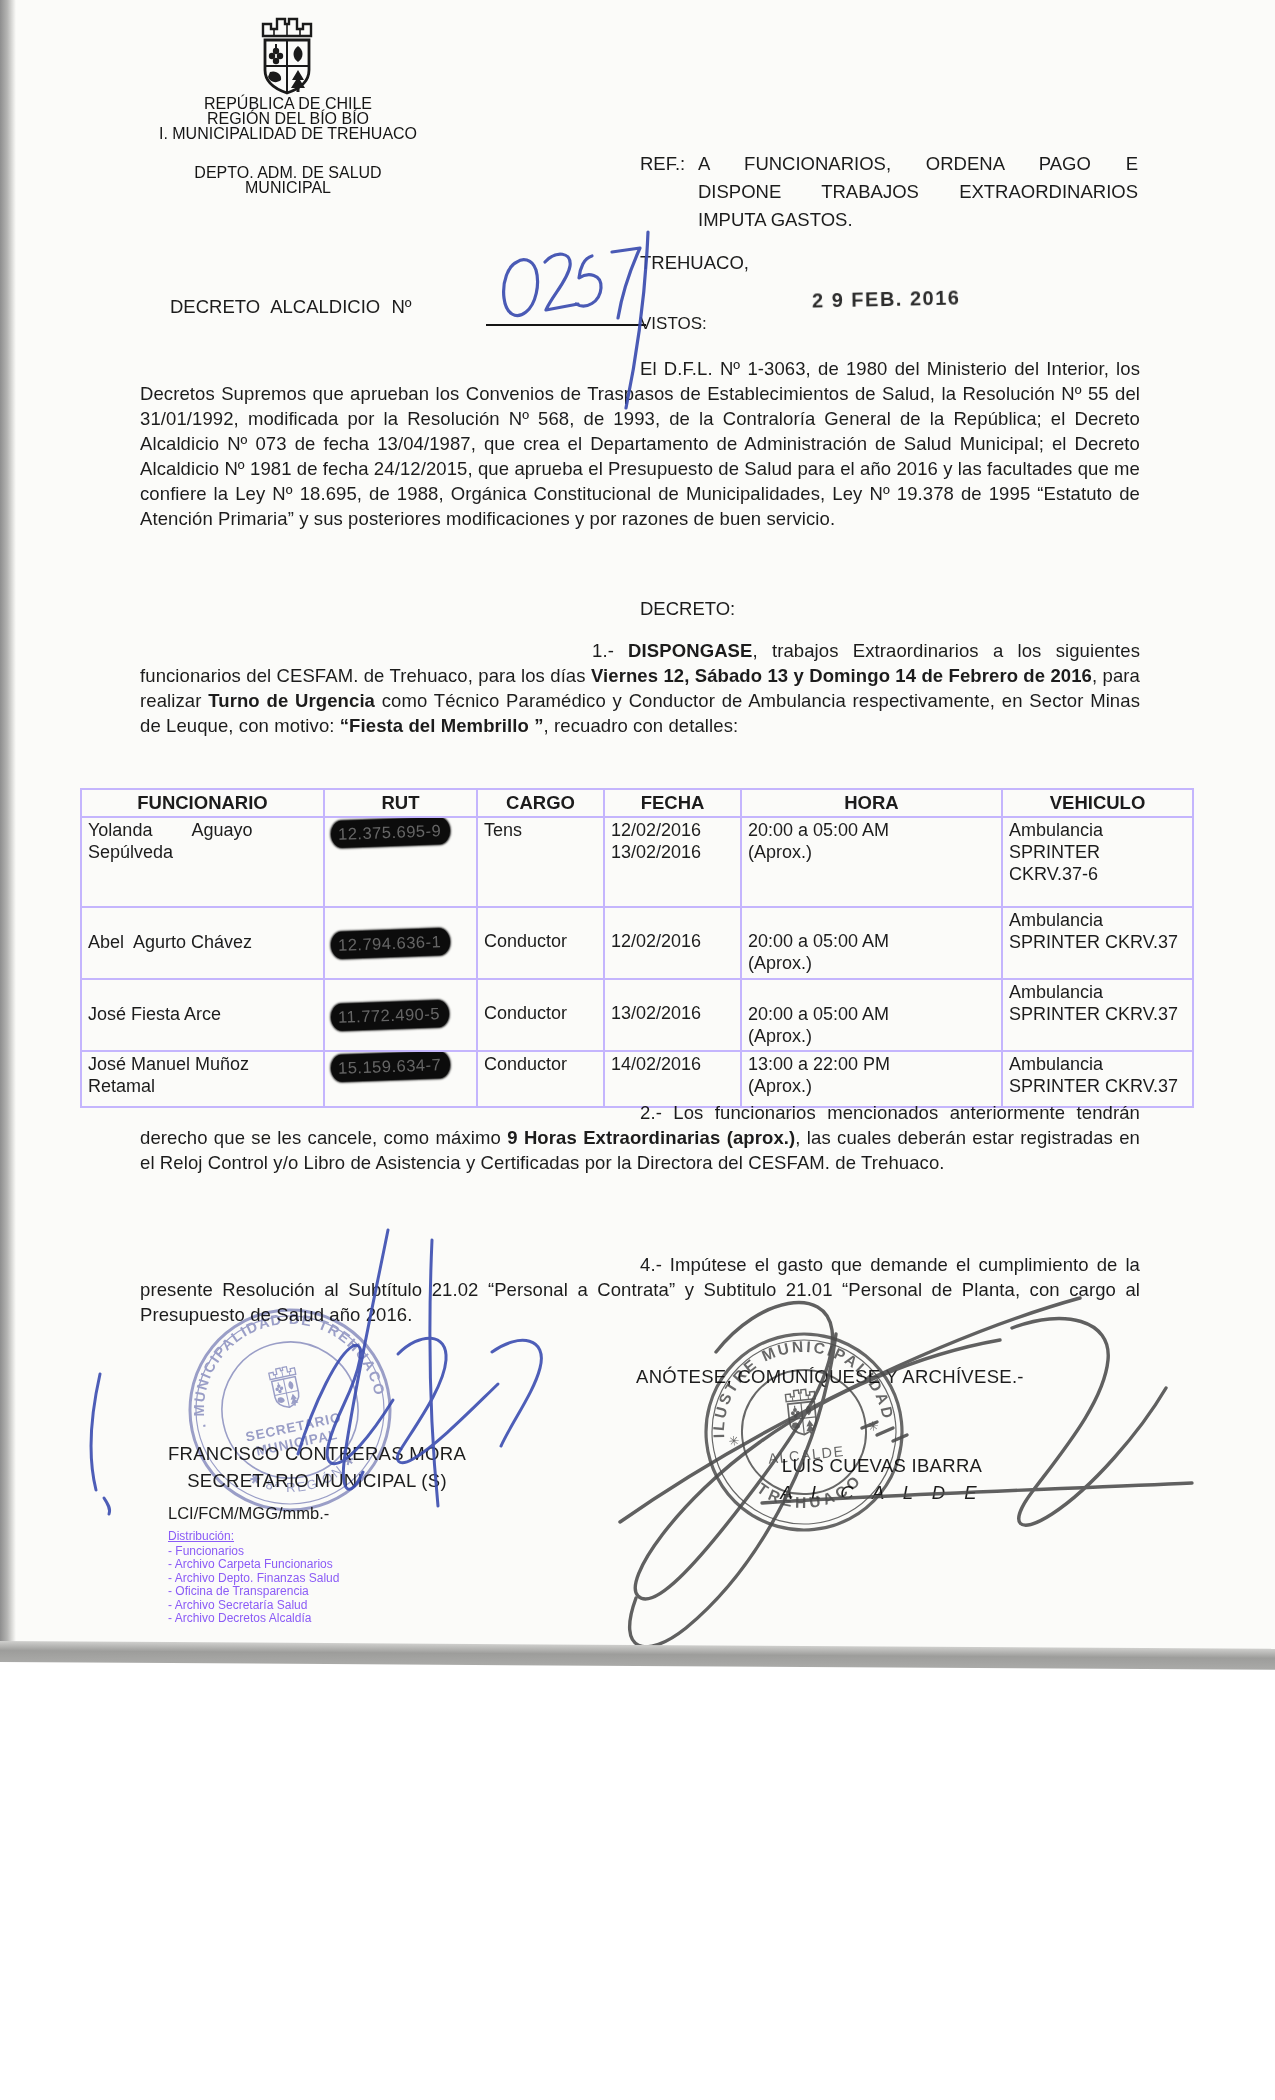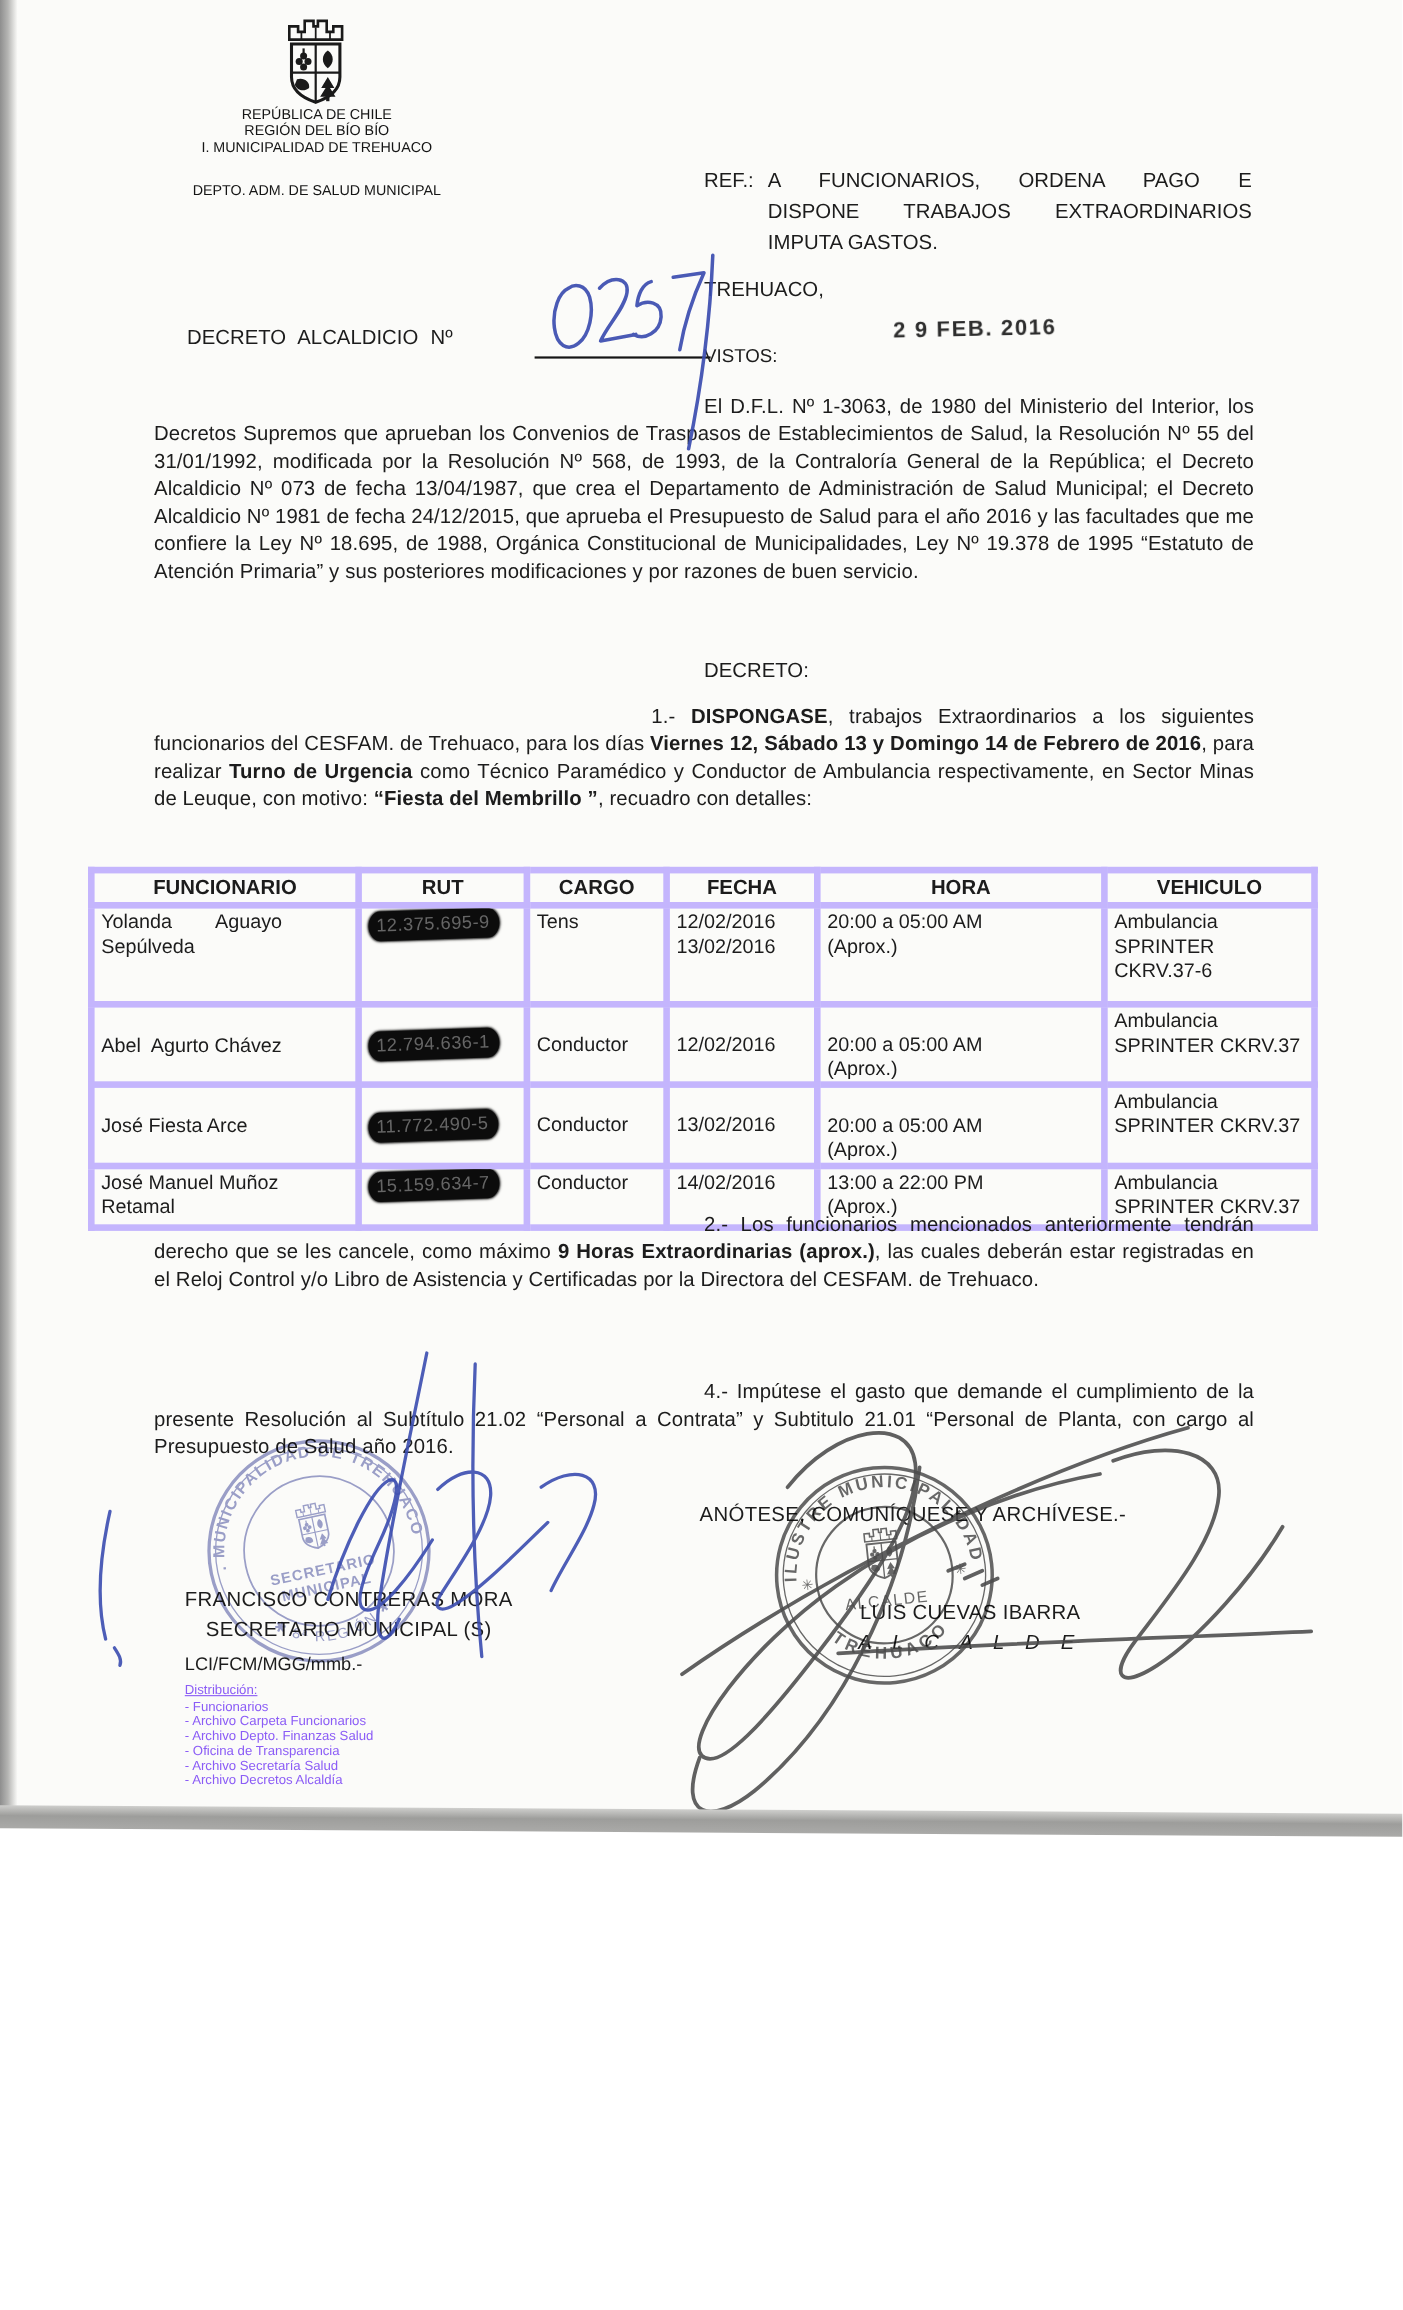--- a/index.html
+++ b/index.html
@@ -9,37 +9,37 @@
   .left-edge{position:absolute;left:0;top:0;width:16px;height:1652px;
              background:linear-gradient(90deg,#8e8e8e 0%,#b5b5b3 45%,rgba(251,251,249,0) 100%);}
   .bottom-edge{position:absolute;left:-6px;top:1641px;width:1290px;height:21px;
                background:linear-gradient(180deg,#cfcfcd 0%,#9d9d9b 45%,#aaaaa8 100%);
                transform:rotate(0.35deg);transform-origin:left center;}
   .blk{position:absolute;}
   .txt{font-size:18.5px;line-height:25px;text-align:justify;letter-spacing:0.1px;}
   .ind500{text-indent:500px;}
   .ind450{text-indent:452px;}
   b{font-weight:700;}
-  .hdr{left:152px;top:96px;width:272px;text-align:center;font-size:13px;line-height:15px;color:#151515;}
+  .hdr{left:152px;top:96px;width:272px;text-align:center;font-size:16px;line-height:15px;color:#151515;}
   .hdr .u{margin-top:24px;}
   .logo{left:254px;top:10px;}
   .ref{left:698px;top:150px;width:440px;font-size:18.5px;line-height:28px;}
   .ref .j{text-align:justify;text-align-last:justify;}
   .ref-label{left:640px;top:150px;font-size:18.5px;line-height:28px;}
   .place{left:640px;top:252px;font-size:18.5px;}
   .datestamp{left:812px;top:288px;font-size:20px;font-weight:700;letter-spacing:1.5px;
              color:#2d2d2d;transform:rotate(-1.2deg);filter:blur(0.4px);}
   .decreeline{left:170px;top:296px;font-size:18.5px;word-spacing:6px;}
   .decree-underline{left:486px;top:324px;width:160px;height:2px;background:#151515;}
   .vistos-label{left:640px;top:314px;font-size:17px;}
   .decreto-label{left:640px;top:598px;font-size:18.5px;}
   .margin-blk{left:140px;width:1000px;}
   .doc-table{position:absolute;left:80px;top:788px;width:1112px;border-collapse:collapse;
              table-layout:fixed;font-size:18px;line-height:22px;}
-  .doc-table td,.doc-table th{border:6px solid #c4b5fd;padding:1px 6px;vertical-align:top;
+  .doc-table td,.doc-table th{border:2px solid #c4b5fd;padding:1px 6px;vertical-align:top;
              white-space:pre-wrap;overflow:hidden;}
   .doc-table th{font-size:18.5px;font-weight:700;text-align:center;padding:2px 2px;white-space:nowrap;}
   .redact{display:inline-block;background:#0c0c0c;color:rgba(175,175,175,0.55);
           border-radius:12px/15px;padding:2px 9px 3px 7px;transform:rotate(-2deg);
           font-size:16.5px;letter-spacing:0.5px;box-shadow:0 0 2px 1px rgba(12,12,12,0.9);}
   .closing{left:636px;top:1366px;font-size:18.5px;letter-spacing:0.3px;}
   .sig{text-align:center;font-size:18.5px;line-height:27px;letter-spacing:0.3px;}
   .sig-left{left:162px;top:1440px;width:310px;}
   .sig-right{left:752px;top:1452px;width:260px;}
   .sig-right .t{letter-spacing:7px;font-style:italic;}

